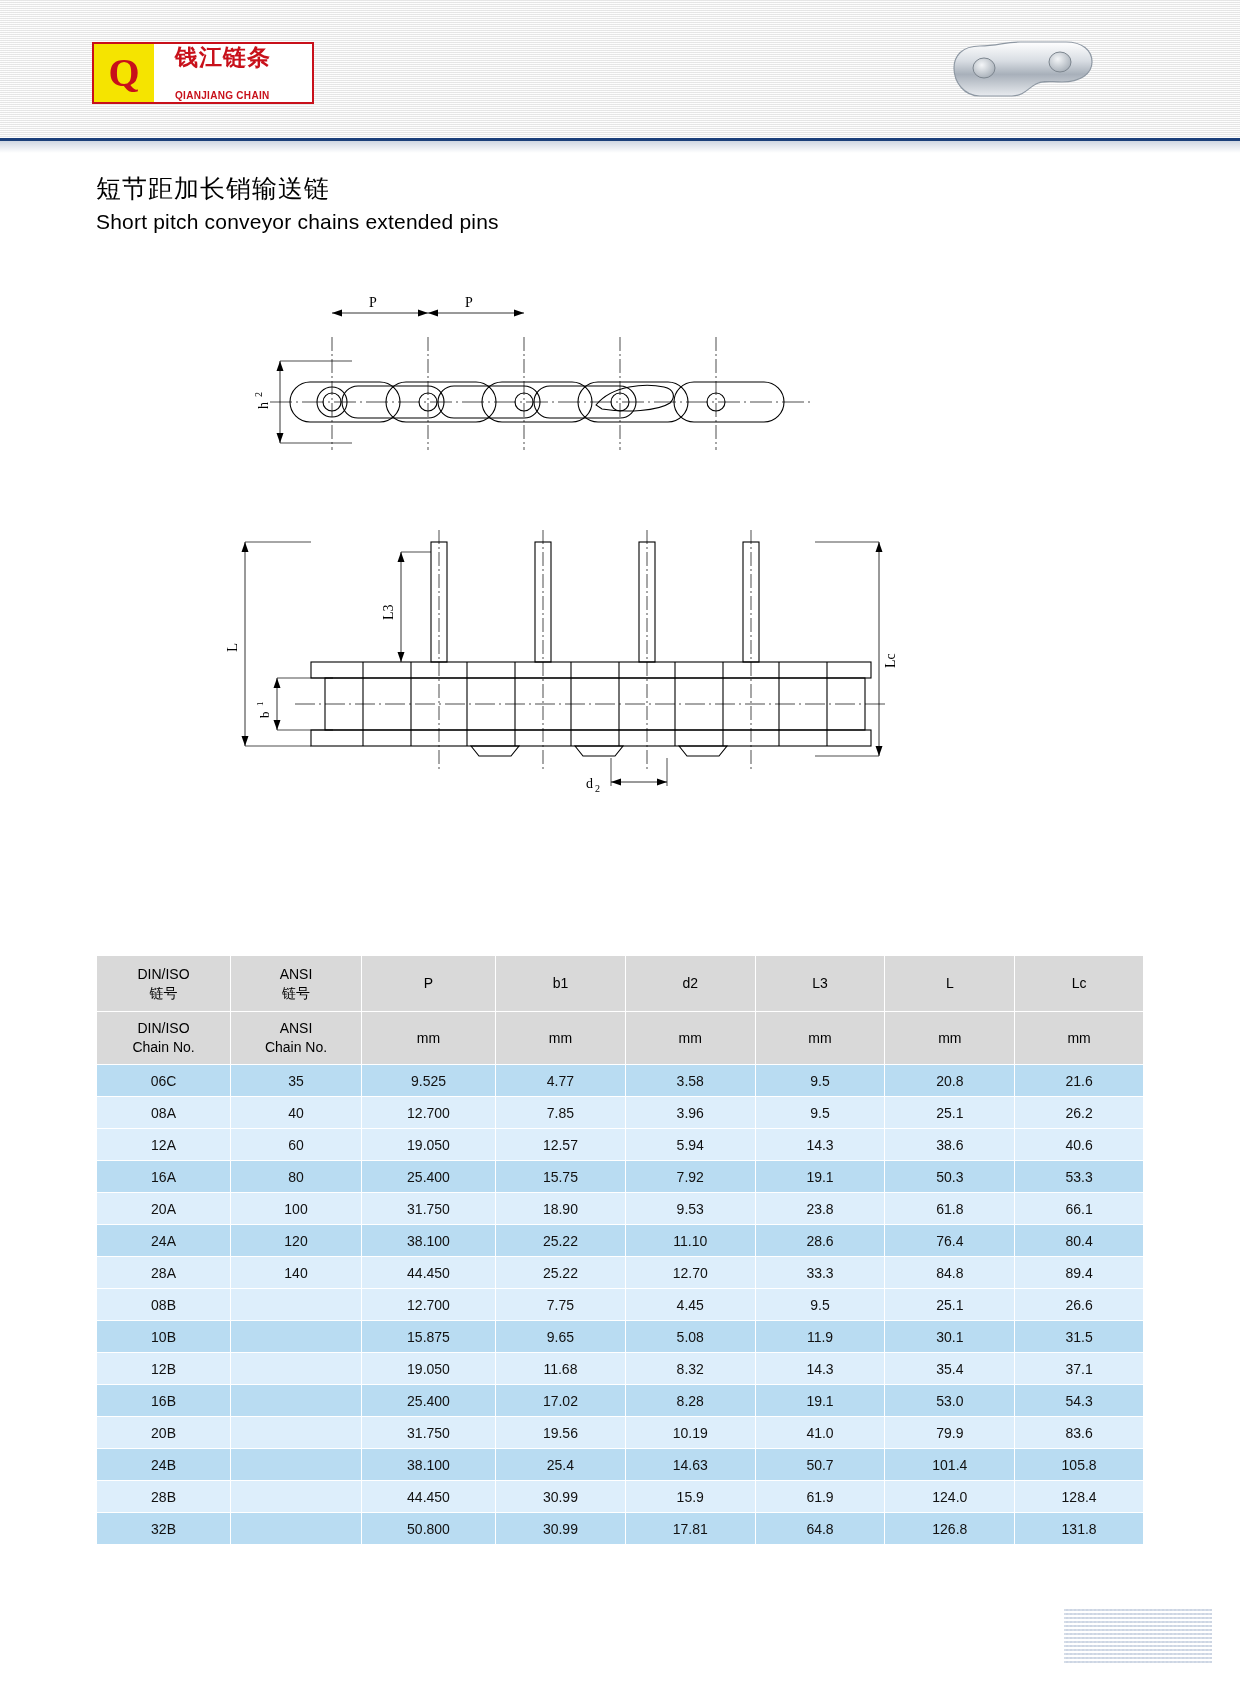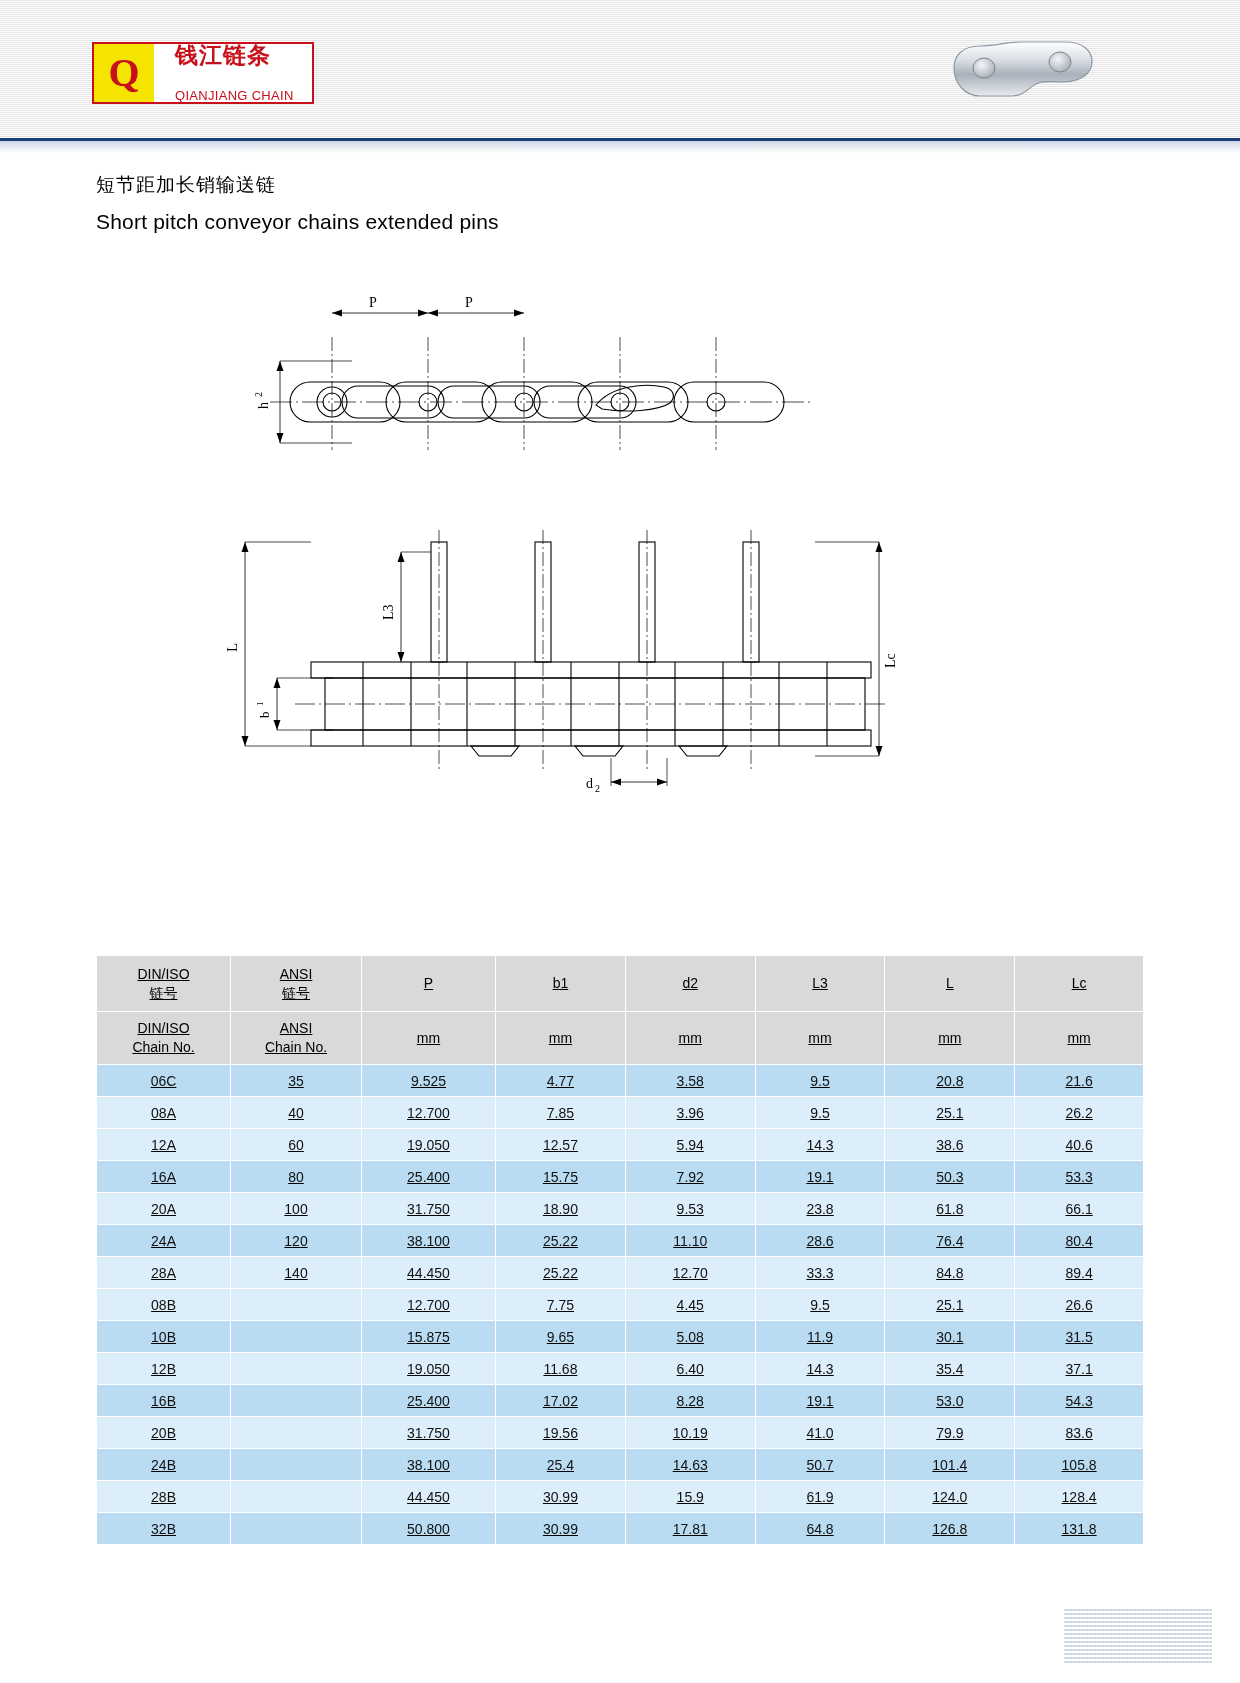--- a/index.html
+++ b/index.html
@@ -74,41 +74,41 @@
     padding-left: 21px;
   }
   .logo-cn {
     font-size: 23px;
     font-weight: bold;
     color: #c8101a;
     letter-spacing: 1px;
     line-height: 1.1;
   }
   .logo-en {
-    font-size: 13px;
-    font-weight: normal;
+    font-size: 10px;
+    font-weight: bold;
     color: #c8101a;
     letter-spacing: 0.3px;
     margin-top: 20px;
   }
 
   .header-art {
     position: absolute;
     right: 140px;
     top: 38px;
     width: 150px;
     height: 66px;
   }
 
   
   .title-cn {
     position: absolute;
     left: 96px;
     top: 172px;
-    font-size: 19px;
+    font-size: 25px;
     color: #000000;
     letter-spacing: 1px;
     font-family: "DejaVu Sans", "Liberation Sans", sans-serif;
   }
   .title-en {
     position: absolute;
     left: 96px;
     top: 210px;
     font-size: 21px;
     color: #000000;
@@ -135,21 +135,20 @@
   .table-wrap {
     position: absolute;
     left: 96px;
     top: 955px;
     width: 1048px;
   }
   table.spec {
     border-collapse: collapse;
     width: 1048px;
     table-layout: fixed;
-    text-decoration: underline;
   }
   table.spec th, table.spec td {
     border: 1px solid #ffffff;
     text-align: center;
     font-size: 14px;
     color: #111111;
     height: 31px;
     padding: 0;
   }
   table.spec thead th {
@@ -484,21 +483,21 @@
           <td>5.08</td>
           <td>11.9</td>
           <td>30.1</td>
           <td>31.5</td>
         </tr>
         <tr class="even">
           <td>12B</td>
           <td></td>
           <td>19.050</td>
           <td>11.68</td>
-          <td>6.40</td>
+          <td>8.32</td>
           <td>14.3</td>
           <td>35.4</td>
           <td>37.1</td>
         </tr>
         <tr class="odd">
           <td>16B</td>
           <td></td>
           <td>25.400</td>
           <td>17.02</td>
           <td>8.28</td>

